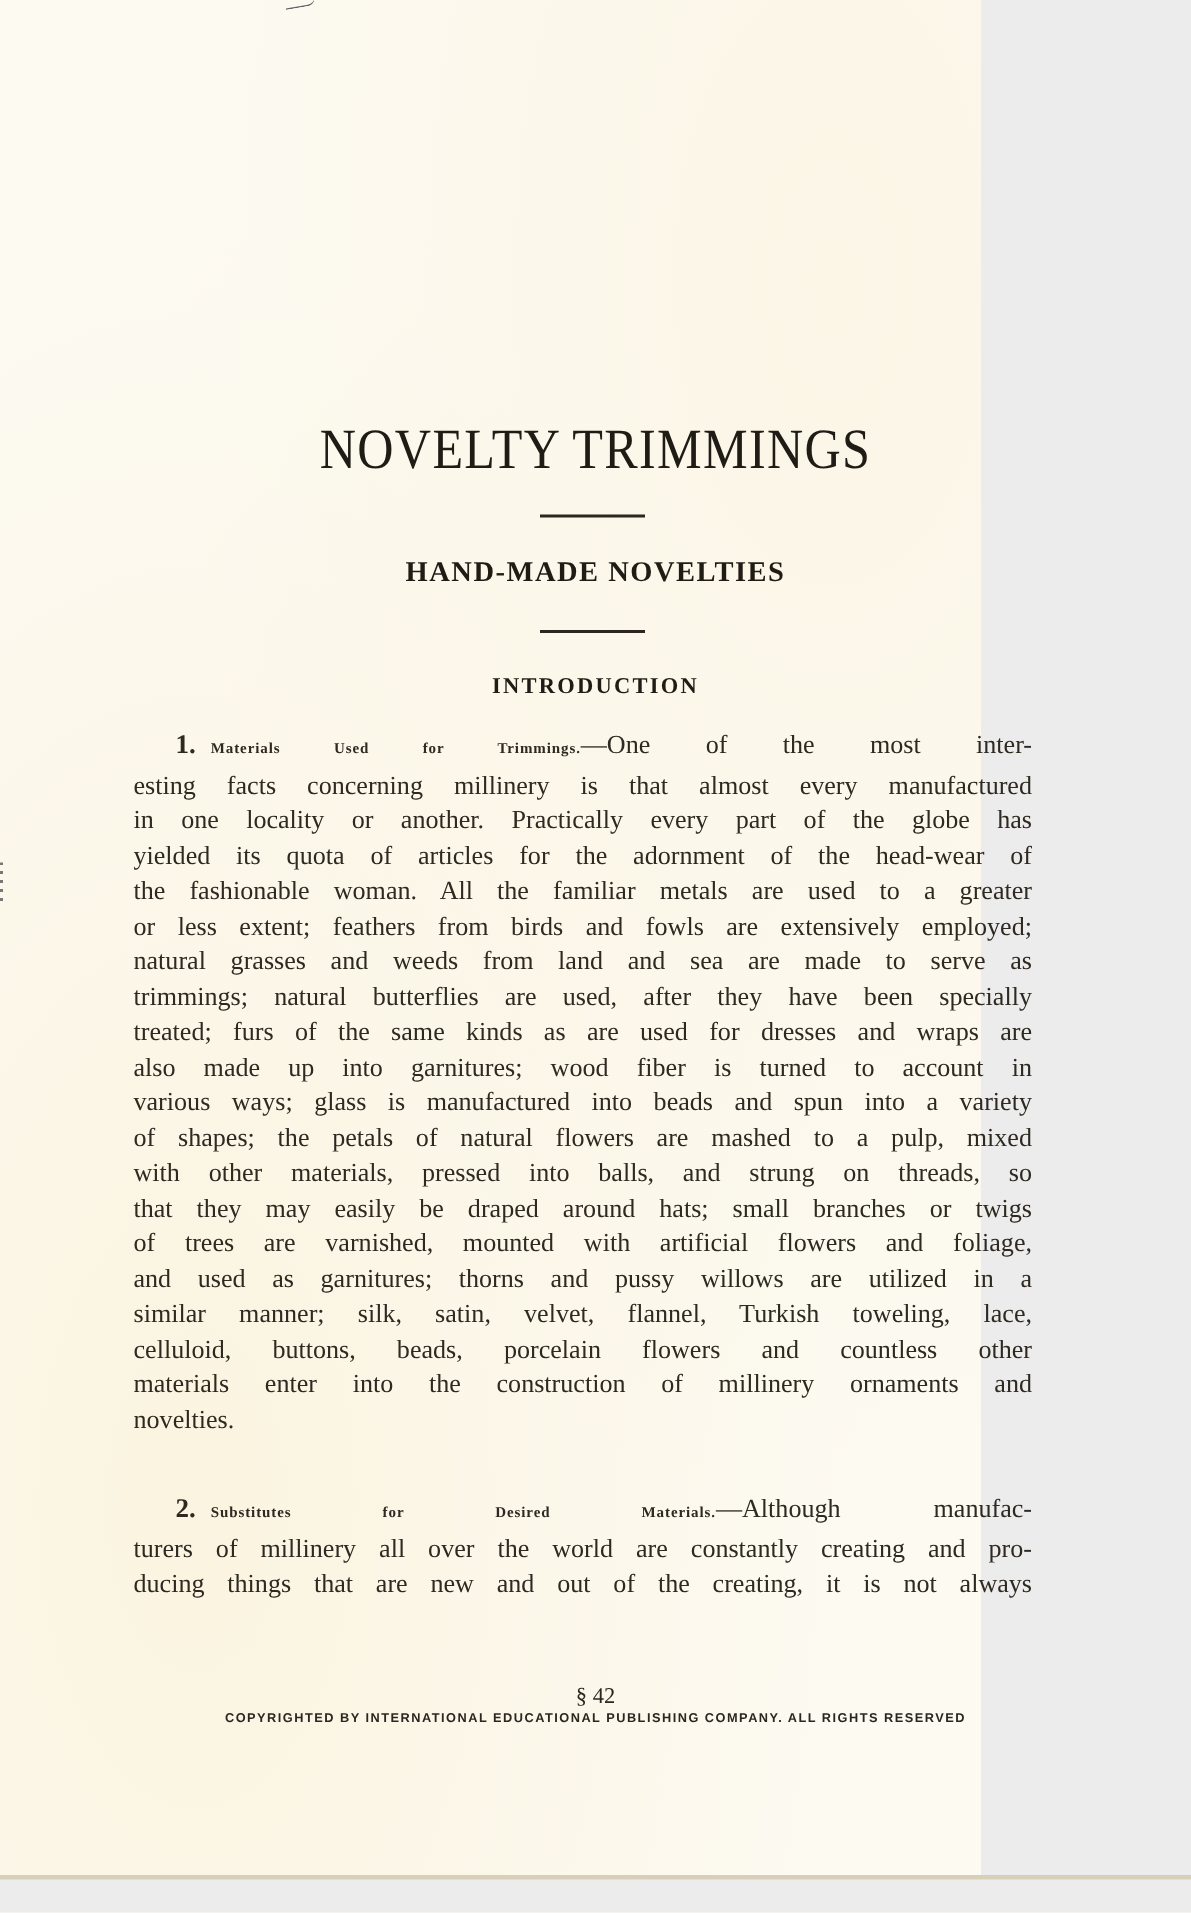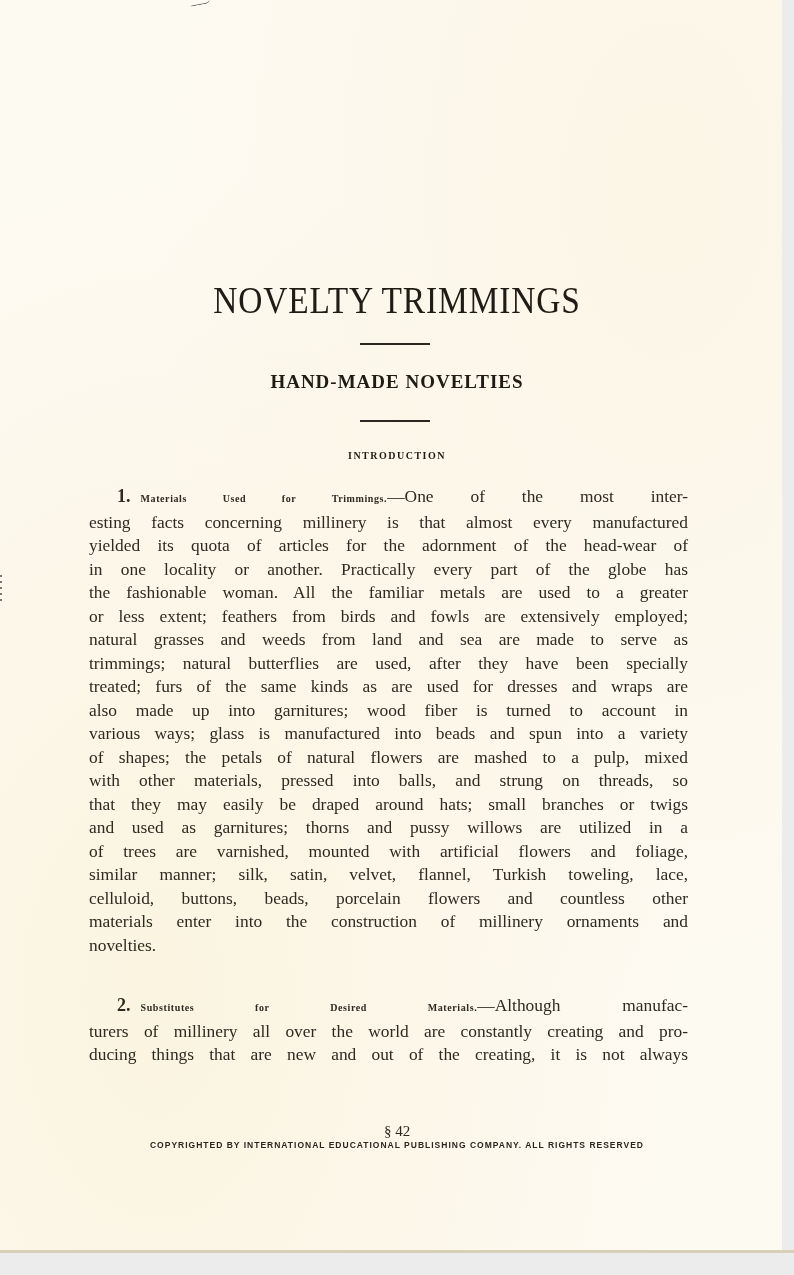--- a/index.html
+++ b/index.html
@@ -8,21 +8,21 @@
       height: 1275px;
       background: #ececec;
       position: relative;
       overflow: hidden;
       font-family: "Liberation Serif", "DejaVu Serif", serif;
       color: #2b2620;
     }
     .page {
       position: absolute;
       left: 0; top: 0;
-      width: 782px;
+      width: 654px;
       height: 1252px;
       background: #fdfaf2;
       background-image: radial-gradient(ellipse at 20% 80%, rgba(245,232,190,0.35), transparent 60%),
                         radial-gradient(ellipse at 85% 15%, rgba(245,235,200,0.3), transparent 55%);
     }
     .page-edge {
       position: absolute;
       left: 0; top: 1250px;
       width: 794px; height: 3px;
       background: #d8cfb8;
@@ -68,21 +68,21 @@
       font-size: 19px;
       font-weight: bold;
       letter-spacing: 1px;
       color: #1f1b15;
     }
     .section-head {
       position: absolute;
       left: 0; width: 794px;
       top: 450px;
       text-align: center;
-      font-size: 10px;
+      font-size: 15px;
       font-weight: bold;
       letter-spacing: 1.5px;
       color: #1f1b15;
     }
     .text-block {
       position: absolute;
       left: 89px;
       width: 599px;
       font-size: 17.4px;
       line-height: 23.5px;
@@ -130,34 +130,34 @@
 
   <div class="title">NOVELTY TRIMMINGS</div>
   <div class="rule r1"></div>
   <div class="subtitle">HAND-MADE NOVELTIES</div>
   <div class="rule r2"></div>
   <div class="section-head">INTRODUCTION</div>
 
   <div class="text-block p1">
     <span class="line indent"><span class="num">1.</span><span class="sidehead">Materials Used for Trimmings.</span><span>—One of the most inter-</span></span>
     <span class="line">esting facts concerning millinery is that almost every manufactured</span>
+    <span class="line">in one locality or another.  Practically every part of the globe has</span>
     <span class="line">yielded its quota of articles for the adornment of the head-wear of</span>
-    <span class="line">in one locality or another.  Practically every part of the globe has</span>
     <span class="line">the fashionable woman.  All the familiar metals are used to a greater</span>
     <span class="line">or less extent; feathers from birds and fowls are extensively employed;</span>
     <span class="line">natural grasses and weeds from land and sea are made to serve as</span>
     <span class="line">trimmings; natural butterflies are used, after they have been specially</span>
     <span class="line">treated; furs of the same kinds as are used for dresses and wraps are</span>
     <span class="line">also made up into garnitures; wood fiber is turned to account in</span>
     <span class="line">various ways; glass is manufactured into beads and spun into a variety</span>
     <span class="line">of shapes; the petals of natural flowers are mashed to a pulp, mixed</span>
     <span class="line">with other materials, pressed into balls, and strung on threads, so</span>
     <span class="line">that they may easily be draped around hats; small branches or twigs</span>
+    <span class="line">of trees are varnished, mounted with artificial flowers and foliage,</span>
     <span class="line">and used as garnitures; thorns and pussy willows are utilized in a</span>
-    <span class="line">of trees are varnished, mounted with artificial flowers and foliage,</span>
     <span class="line">similar manner; silk, satin, velvet, flannel, Turkish toweling, lace,</span>
     <span class="line">celluloid, buttons, beads, porcelain flowers and countless other</span>
     <span class="line">materials enter into the construction of millinery ornaments and</span>
     <span class="line last">novelties.</span>
   </div>
 
   <div class="text-block p2">
     <span class="line indent"><span class="num">2.</span><span class="sidehead">Substitutes for Desired Materials.</span><span>—Although manufac-</span></span>
     <span class="line">turers of millinery all over the world are constantly creating and pro-</span>
     <span class="line">ducing things that are new and out of the creating, it is not always</span>

